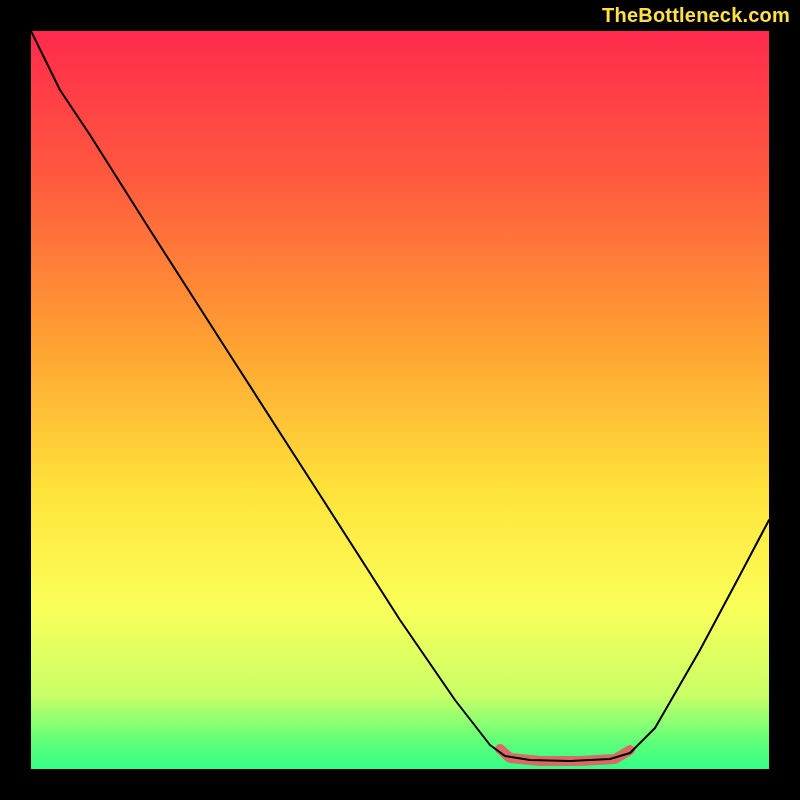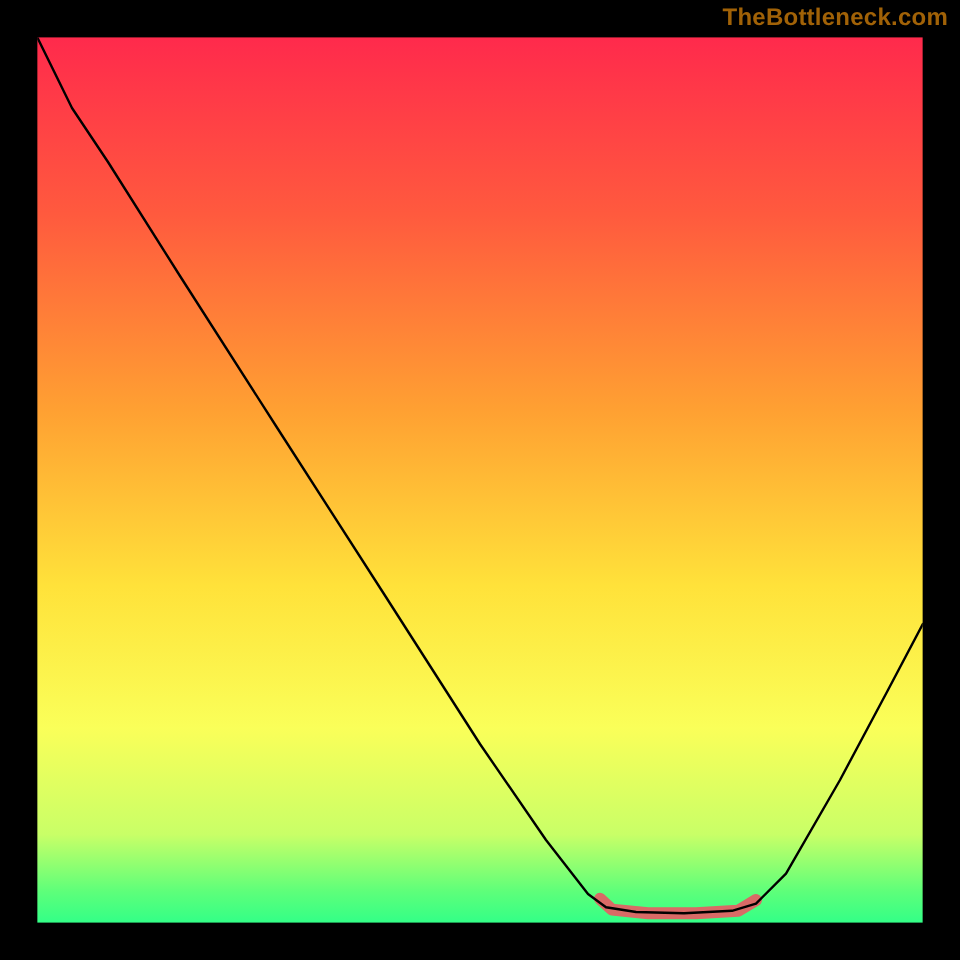--- a/index.html
+++ b/index.html
@@ -13,21 +13,21 @@
   }
   .stage {
     width: 800px;
     height: 800px;
     position: relative;
   }
   .watermark {
     position: absolute;
     top: 4px;
     right: 10px;
-    color: #a16207;
+    color: #fde047;
     font-size: 20px;
     font-weight: 600;
     letter-spacing: 0.2px;
     user-select: none;
   }
 </style>
 </head>
 <body>
 
 <div class="stage">

